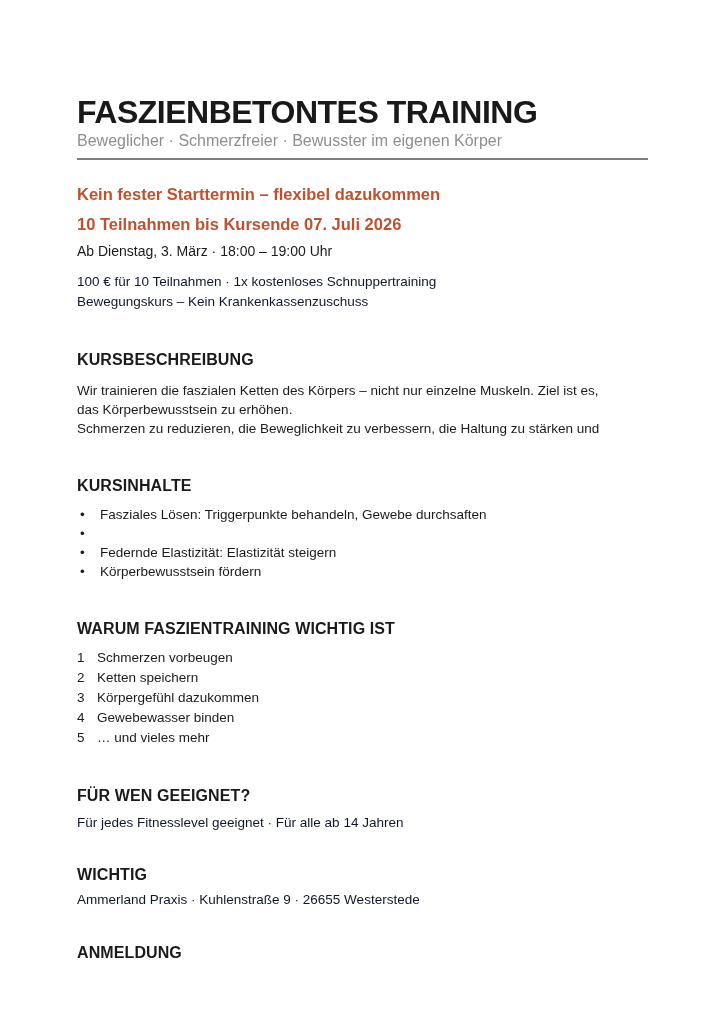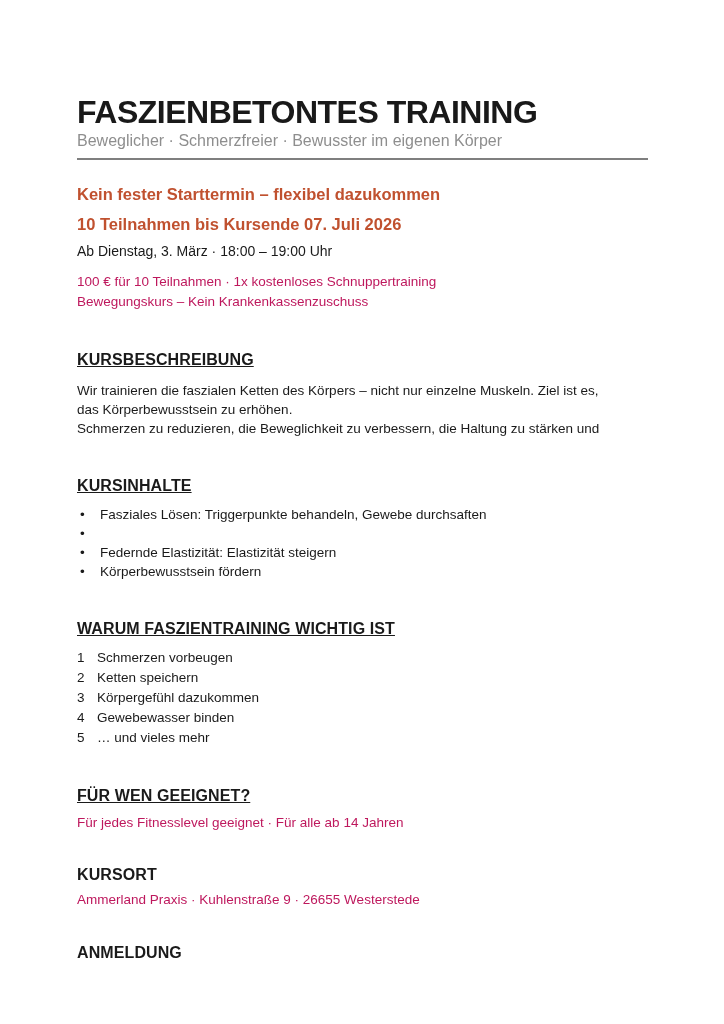--- a/index.html
+++ b/index.html
@@ -57,34 +57,34 @@
     line-height: 18px;
     font-weight: normal;
     color: #1a1a1a;
     margin-top: 7px;
     white-space: nowrap;
   }
 
   .body-text {
     font-size: 13.5px;
     line-height: 20px;
-    color: #be185d;
+    color: #0f172a;
     white-space: nowrap;
   }
   .price-block { margin-top: 12px; }
 
   .section-heading {
     font-size: 16px;
     line-height: 20px;
     font-weight: bold;
     color: #1a1a1a;
     letter-spacing: 0.1px;
     white-space: nowrap;
   }
-  .mt-section   { margin-top: 38px; text-decoration: underline; }
+  .mt-section   { margin-top: 38px; }
   .mt-section-s { margin-top: 32px; }
   .mt-anmeldung { margin-top: 33px; }
 
   .para {
     margin-top: 11px;
     font-size: 13.5px;
     line-height: 19px;
     color: #1a1a1a;
   }
   .para div { white-space: nowrap; }
@@ -182,19 +182,19 @@
       </li>
       <li>
         <span class="num">5</span>
         <span>… und vieles mehr</span>
       </li>
     </ol>
 
     <h2 class="section-heading mt-section">FÜR WEN GEEIGNET?</h2>
     <div class="body-text sub-line">Für jedes Fitnesslevel geeignet · Für alle ab 14 Jahren</div>
 
-    <h2 class="section-heading mt-section-s">KURSORT</h2>
+    <h2 class="section-heading mt-section-s">WICHTIG</h2>
     <div class="body-text sub-line-s">Ammerland Praxis · Kuhlenstraße 9 · 26655 Westerstede</div>
 
     <h2 class="section-heading mt-anmeldung">ANMELDUNG</h2>
 
   </div>
 </div>
 
 </body></html>

